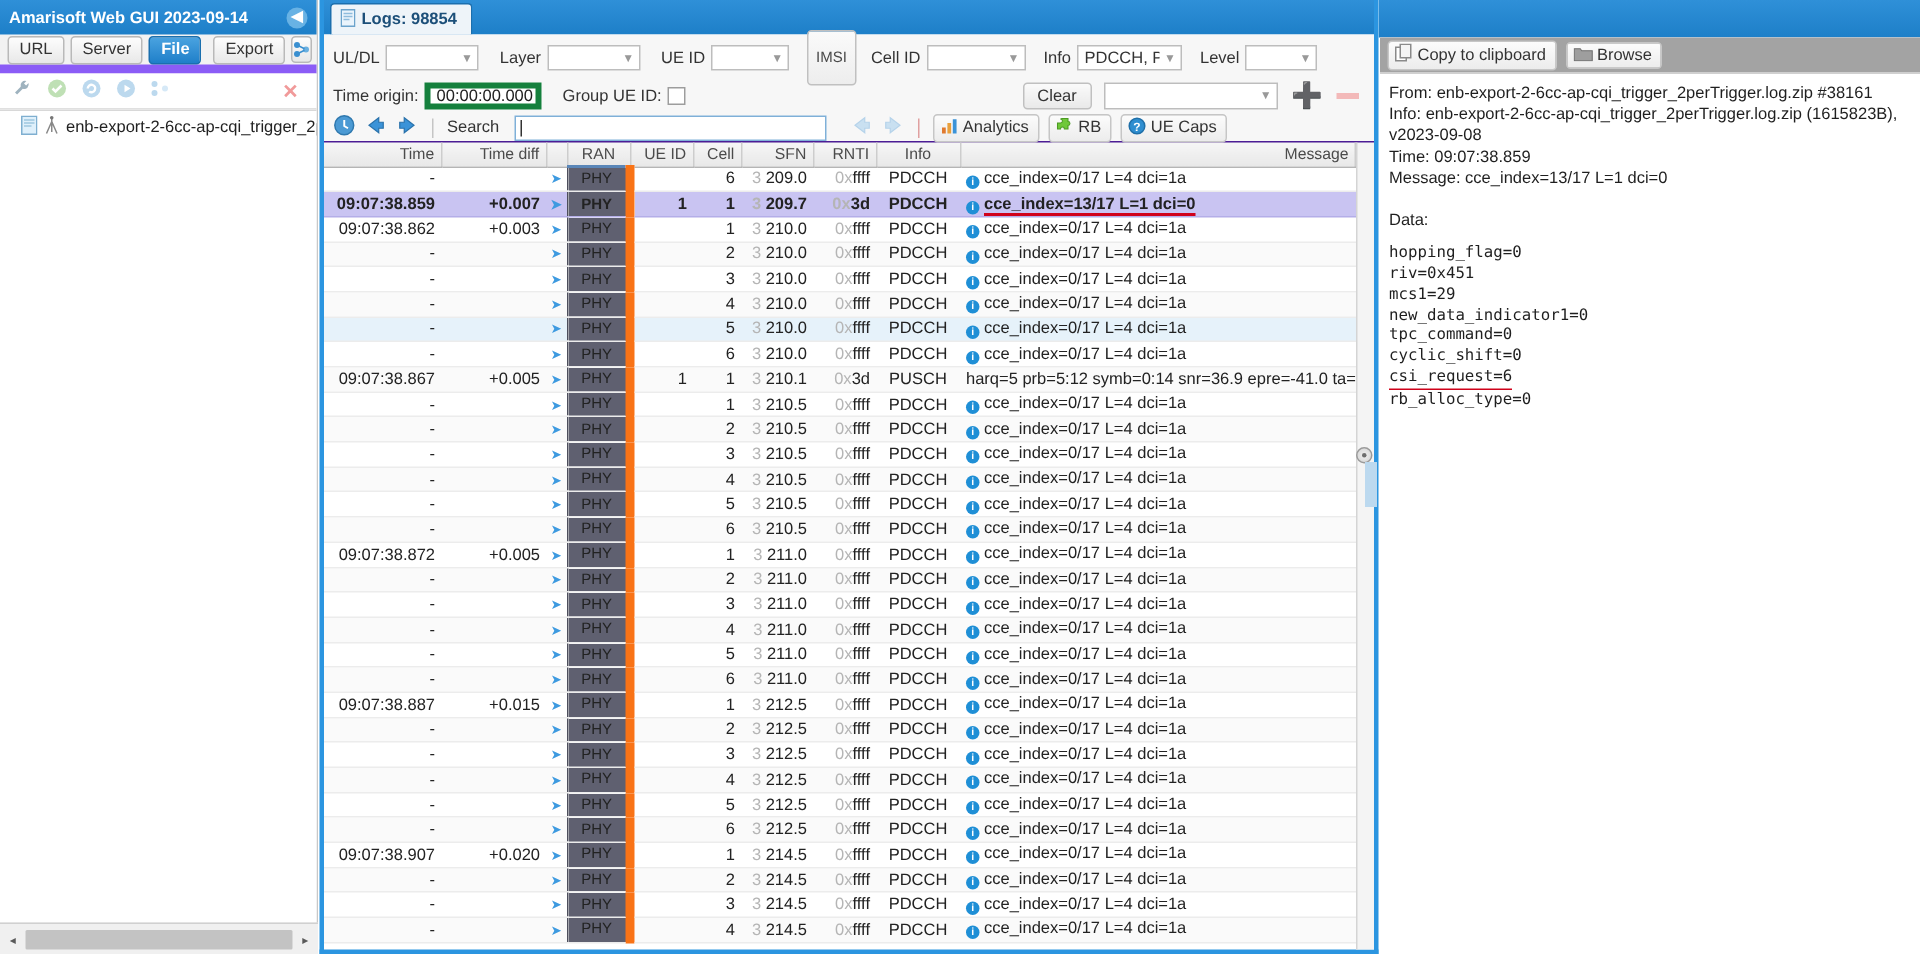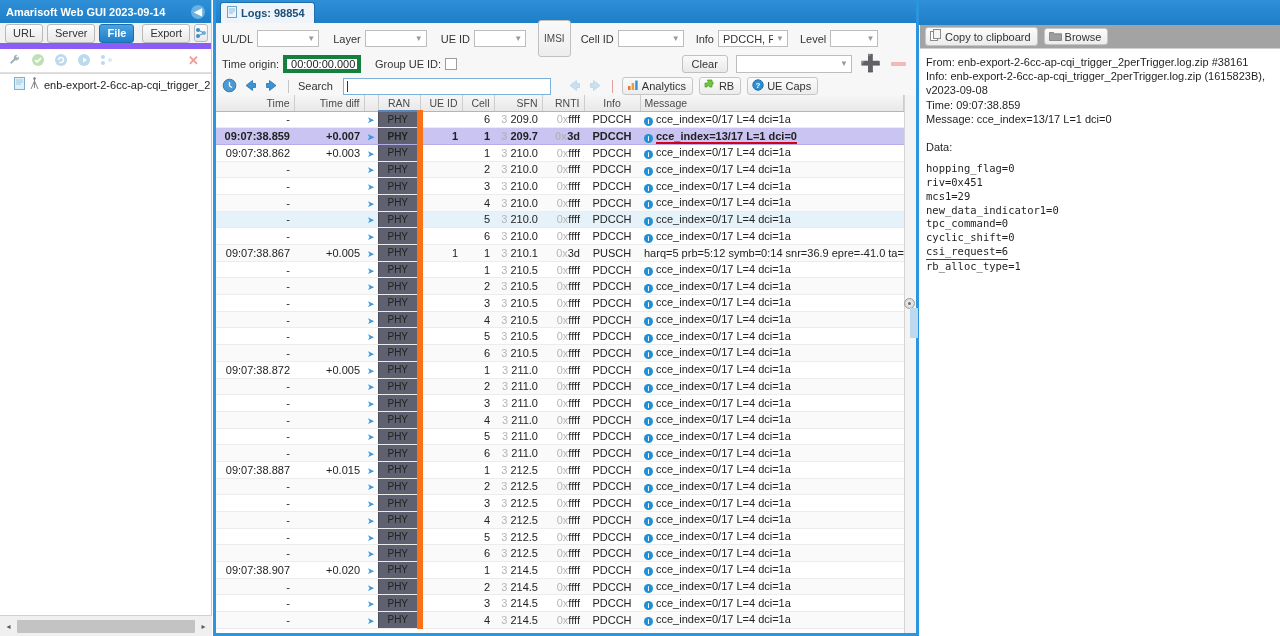--- a/index.html
+++ b/index.html
@@ -178,21 +178,21 @@
   .plusbtn {
     color: #5cb317; font-size: 17px; font-weight: bold; cursor: pointer; line-height: 14px;
   }
   .minusbtn {
     width: 15px; height: 4px; background: #f3b9b9; cursor: pointer;
   }
   .searchbar {
     display: flex; align-items: center; height: 24px;
     padding: 0 6px; gap: 6px;
     background: #f7f7f7;
-    border-bottom: 4px solid #4c1d95;
+    border-bottom: 6px solid #4c1d95;
   }
   .divider-v { width: 1px; height: 13px; background: #c5c5c5; margin: 0 3px; }
   #search-input {
     flex: 0 0 auto;
     width: 208px; height: 17px;
     border: 1px solid #7fb0d8; background: #ffffff;
     display: flex; align-items: center;
     padding: 0 3px;
     font-size: 11px;
   }
@@ -546,21 +546,21 @@
           <tr>
             <th class="c-time">Time</th>
             <th class="c-tdiff">Time diff</th>
             <th class="c-arrow"></th>
             <th class="c-ran sorted">RAN</th>
             <th class="c-ueid">UE ID</th>
             <th class="c-cell">Cell</th>
             <th class="c-sfn">SFN</th>
             <th class="c-rnti">RNTI</th>
             <th class="c-info">Info</th>
-            <th class="c-msg" style="text-align:left">Message</th>
+            <th class="c-msg" style="text-align:right">Message</th>
           </tr>
         </thead>
         <tbody id="log-body">
             <tr class="">
               <td class="c-time">-</td>
               <td class="c-tdiff"></td>
               <td class="c-arrow"><span class="arrow-ico">➤</span></td>
               <td class="c-ran">PHY</td>
               <td class="c-ueid"></td>
               <td class="c-cell">6</td>
@@ -970,18 +970,18 @@
       <div>Data:</div>
       <div style="height:8px"></div>
       <div class="mono" id="detail-data-lines">
           <div>hopping_flag=0</div>
           <div>riv=0x451</div>
           <div>mcs1=29</div>
           <div>new_data_indicator1=0</div>
           <div>tpc_command=0</div>
           <div>cyclic_shift=0</div>
           <div><span class="u-red">csi_request=6</span></div>
-          <div>rb_alloc_type=1</div>
+          <div>rb_alloc_type=0</div>
         </div>
     </div>
   </div>
 
 </div>
 
 </body></html>

